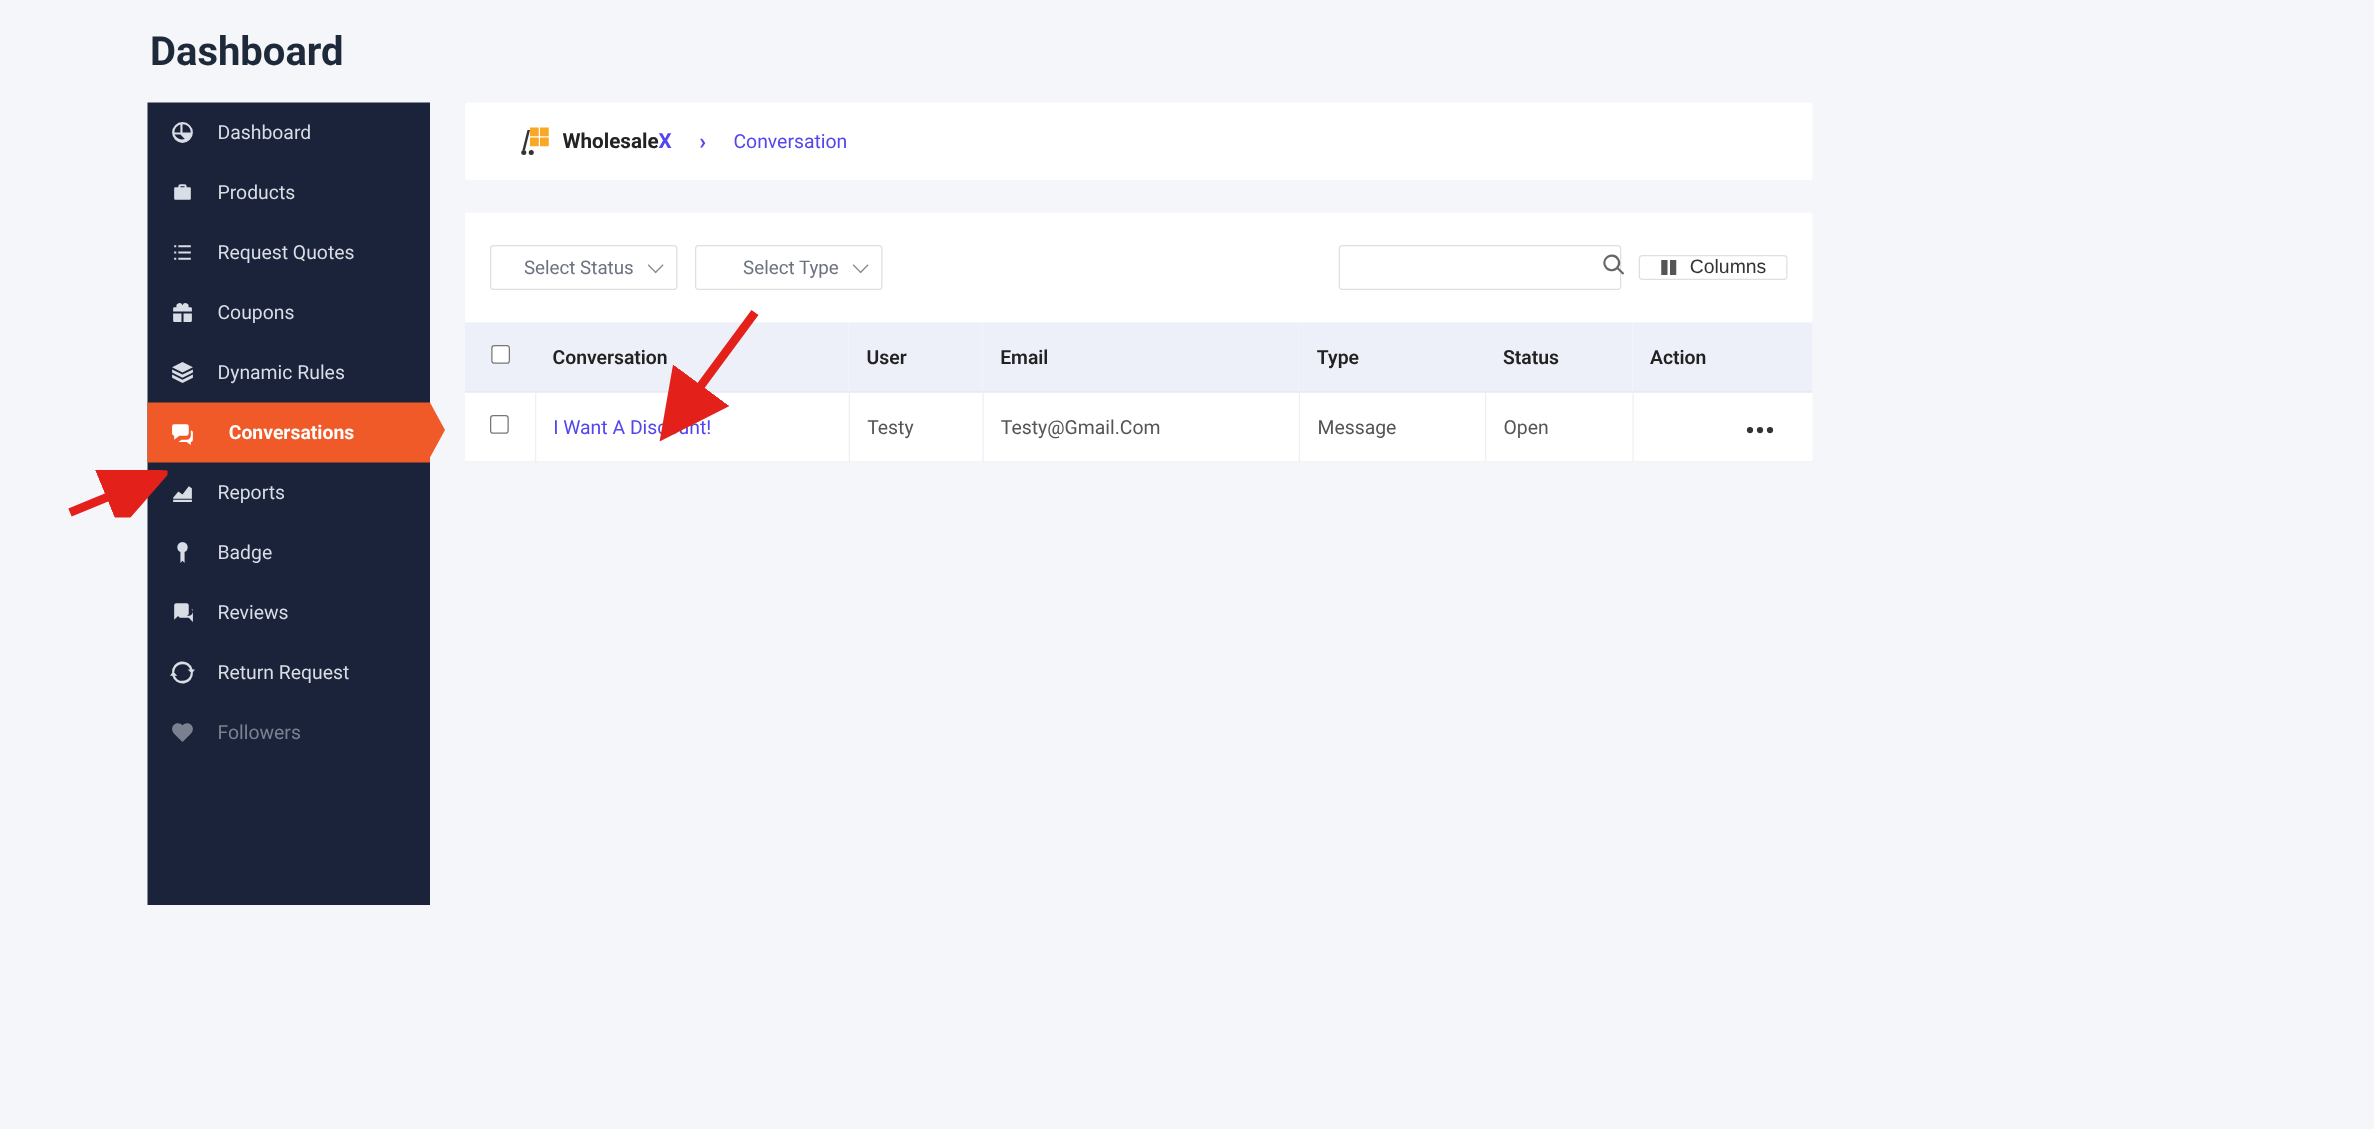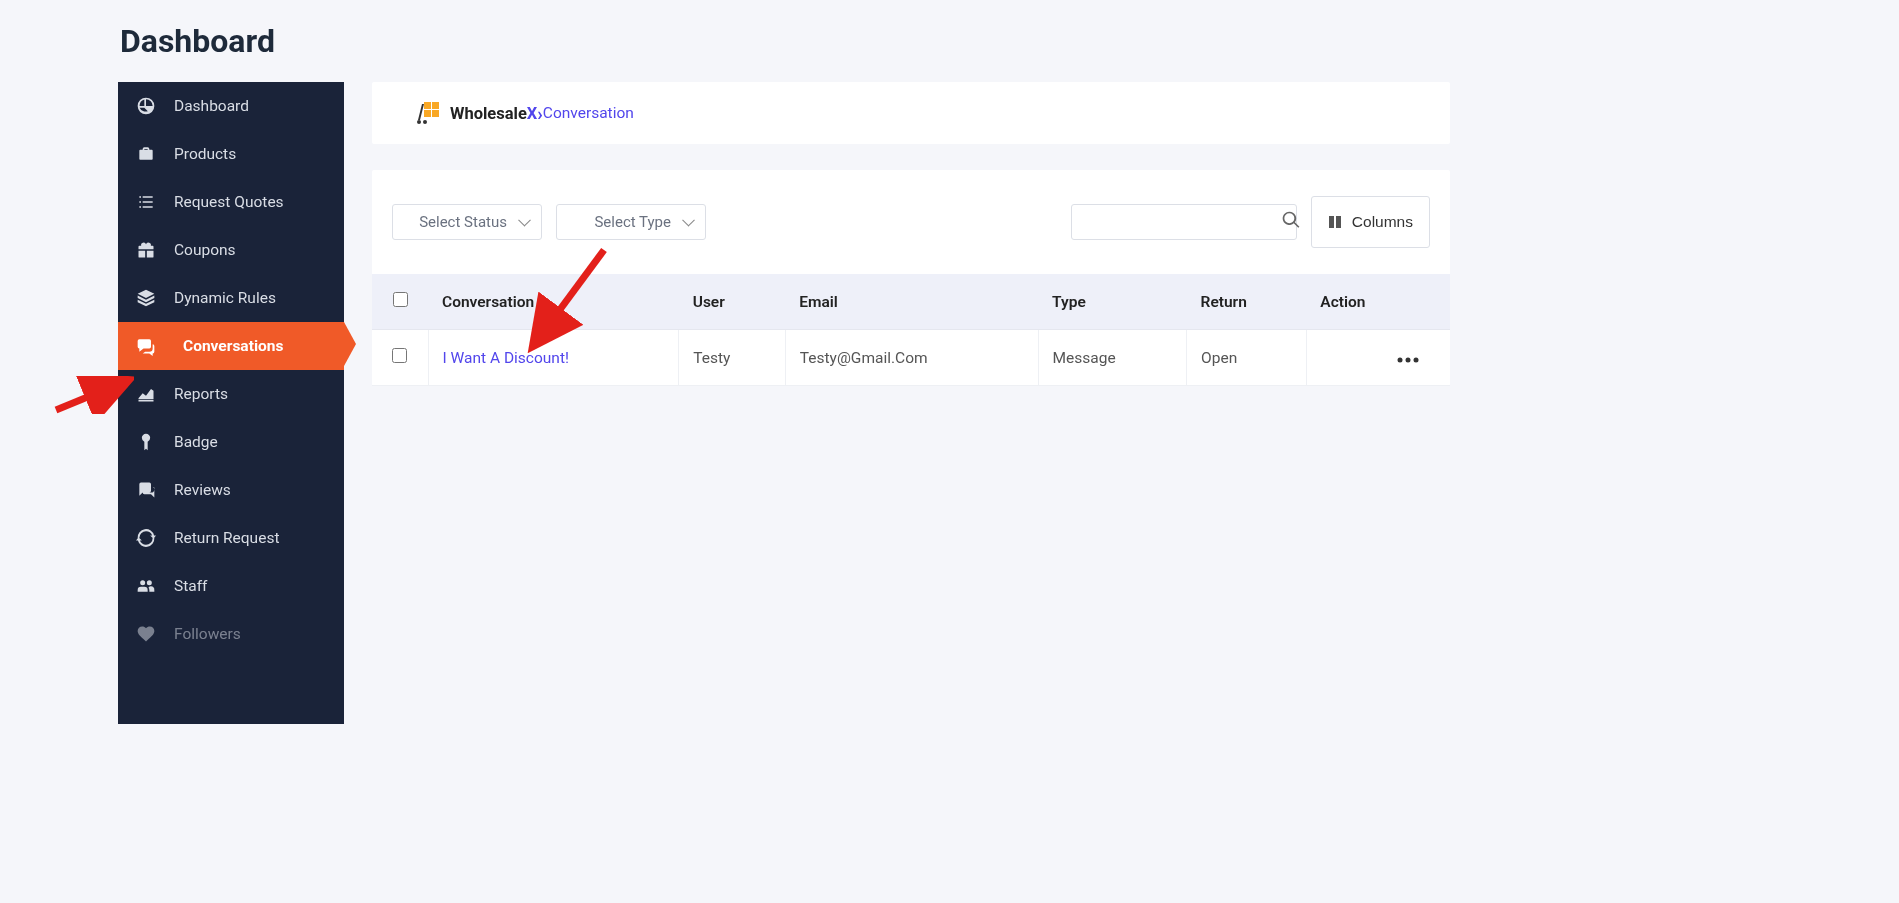--- a/index.html
+++ b/index.html
@@ -66,20 +66,21 @@
   .sidebar-icon svg { width: 20px; height: 20px; fill: currentColor; }
   .main {
     width: 1078px;
   }
   .breadcrumb-bar {
     background: #fff;
     border-radius: 2px;
     padding: 18px 44px;
     display: flex;
     align-items: center;
+    gap: 22px;
     margin-bottom: 26px;
   }
   .brand {
     display: flex;
     align-items: center;
     gap: 8px;
     font-size: 16.5px;
     font-weight: 700;
     color: #222;
   }
@@ -144,21 +145,21 @@
   .search-box input {
     border: none;
     outline: none;
     flex: 1;
     font-size: 15px;
   }
   .search-icon svg { width: 20px; height: 20px; fill: #666; }
   .columns-btn {
     border: 1px solid #dcdfe6;
     border-radius: 3px;
-    padding: 16px 16px;
+    padding: 0 16px;
     display: flex;
     align-items: center;
     gap: 10px;
     font-size: 15.5px;
     color: #333;
     background: #fff;
     cursor: pointer;
   }
   .columns-btn svg { width: 14px; height: 14px; fill: #555; }
   table {
@@ -279,28 +280,20 @@
         </span>
       <span>Reviews</span>
     </div>
     <div class="sidebar-item">
       <span class="sidebar-icon">
           <svg viewBox="0 0 24 24">
             <path d="M12 4a8 8 0 017.4 5H17l4 4 3-4h-2.3A10 10 0 002 12h2a8 8 0 018-8zm0 16a8 8 0 01-7.4-5H7l-4-4-3 4h2.3A10 10 0 0022 12h-2a8 8 0 01-8 8z"></path>
           </svg>
         </span>
       <span>Return Request</span>
-    </div>
-    <div class="sidebar-item">
-      <span class="sidebar-icon">
-          <svg viewBox="0 0 24 24">
-            <path d="M8 11a3 3 0 100-6 3 3 0 000 6zm8 0a3 3 0 100-6 3 3 0 000 6zM2 19v-2a4 4 0 014-4h4a4 4 0 014 4v2H2zm14 0v-2a5.9 5.9 0 00-1-3.3A4 4 0 0122 17v2h-6z"></path>
-          </svg>
-        </span>
-      <span>Staff</span>
     </div>
     <div class="sidebar-item" style="opacity:.5;padding-bottom:6px;text-align:right;">
       <span class="sidebar-icon">
           <svg viewBox="0 0 24 24">
             <path d="M12 21l-1.5-1.4C5 14.7 2 12 2 8.5 2 5.4 4.4 3 7.5 3c1.7 0 3.4.8 4.5 2.1C13.1 3.8 14.8 3 16.5 3 19.6 3 22 5.4 22 8.5c0 3.5-3 6.2-8.5 11.1L12 21z"></path>
           </svg>
         </span>
       <span>Followers</span>
     </div>
   </nav>
@@ -351,21 +344,21 @@
       </div>
 
       <table>
         <thead>
           <tr>
             <th><input type="checkbox" style=""></th>
             <th>Conversation</th>
             <th>User</th>
             <th>Email</th>
             <th>Type</th>
-            <th>Return</th>
+            <th>Status</th>
             <th>Action</th>
           </tr>
         </thead>
         <tbody>
           <tr>
             <td class="first-cell"><input type="checkbox" style=""></td>
             <td><span class="link">I Want A Discount!</span></td>
             <td>Testy</td>
             <td>Testy@Gmail.Com</td>
             <td>Message</td>

